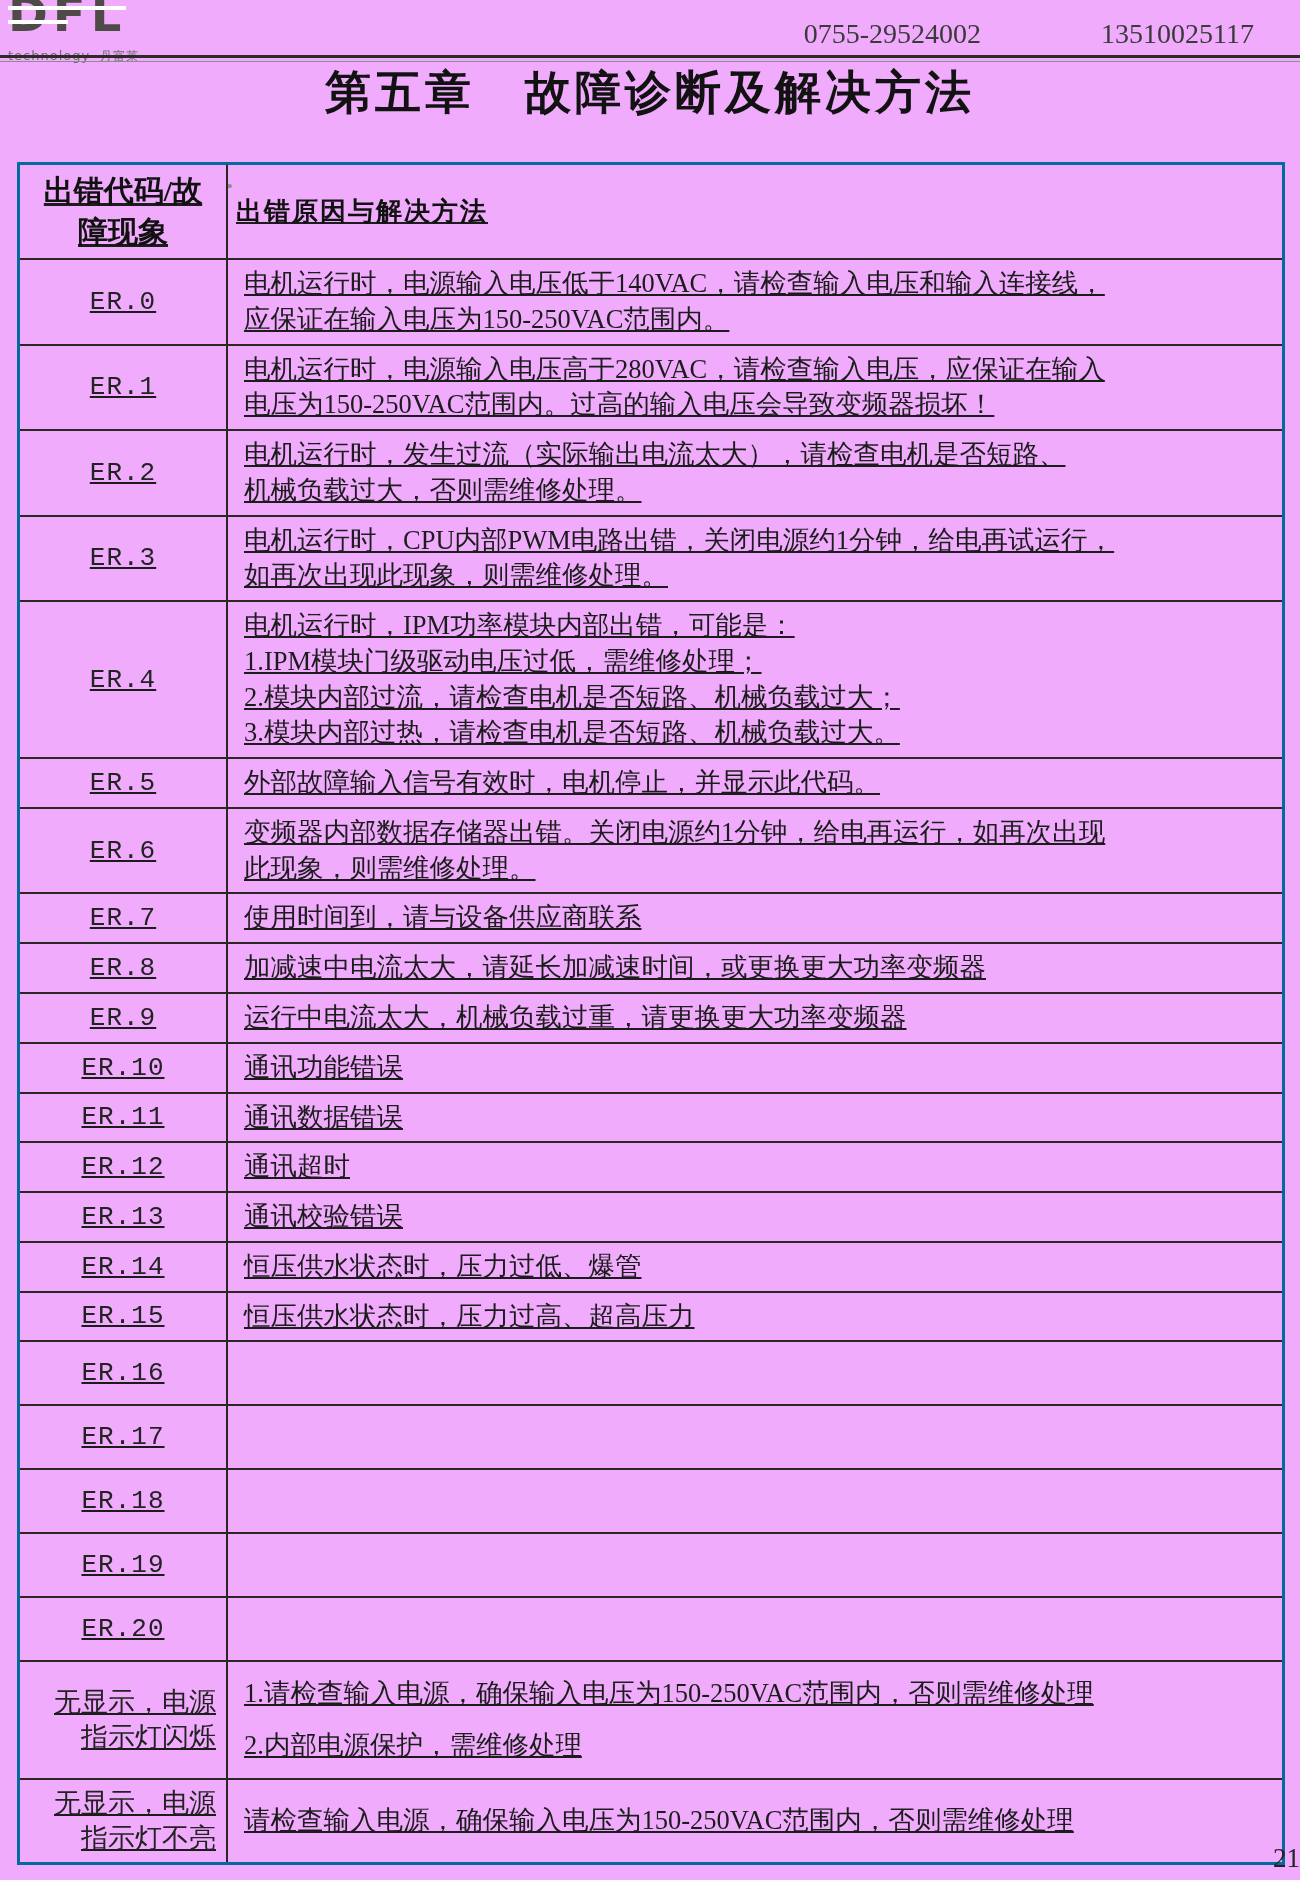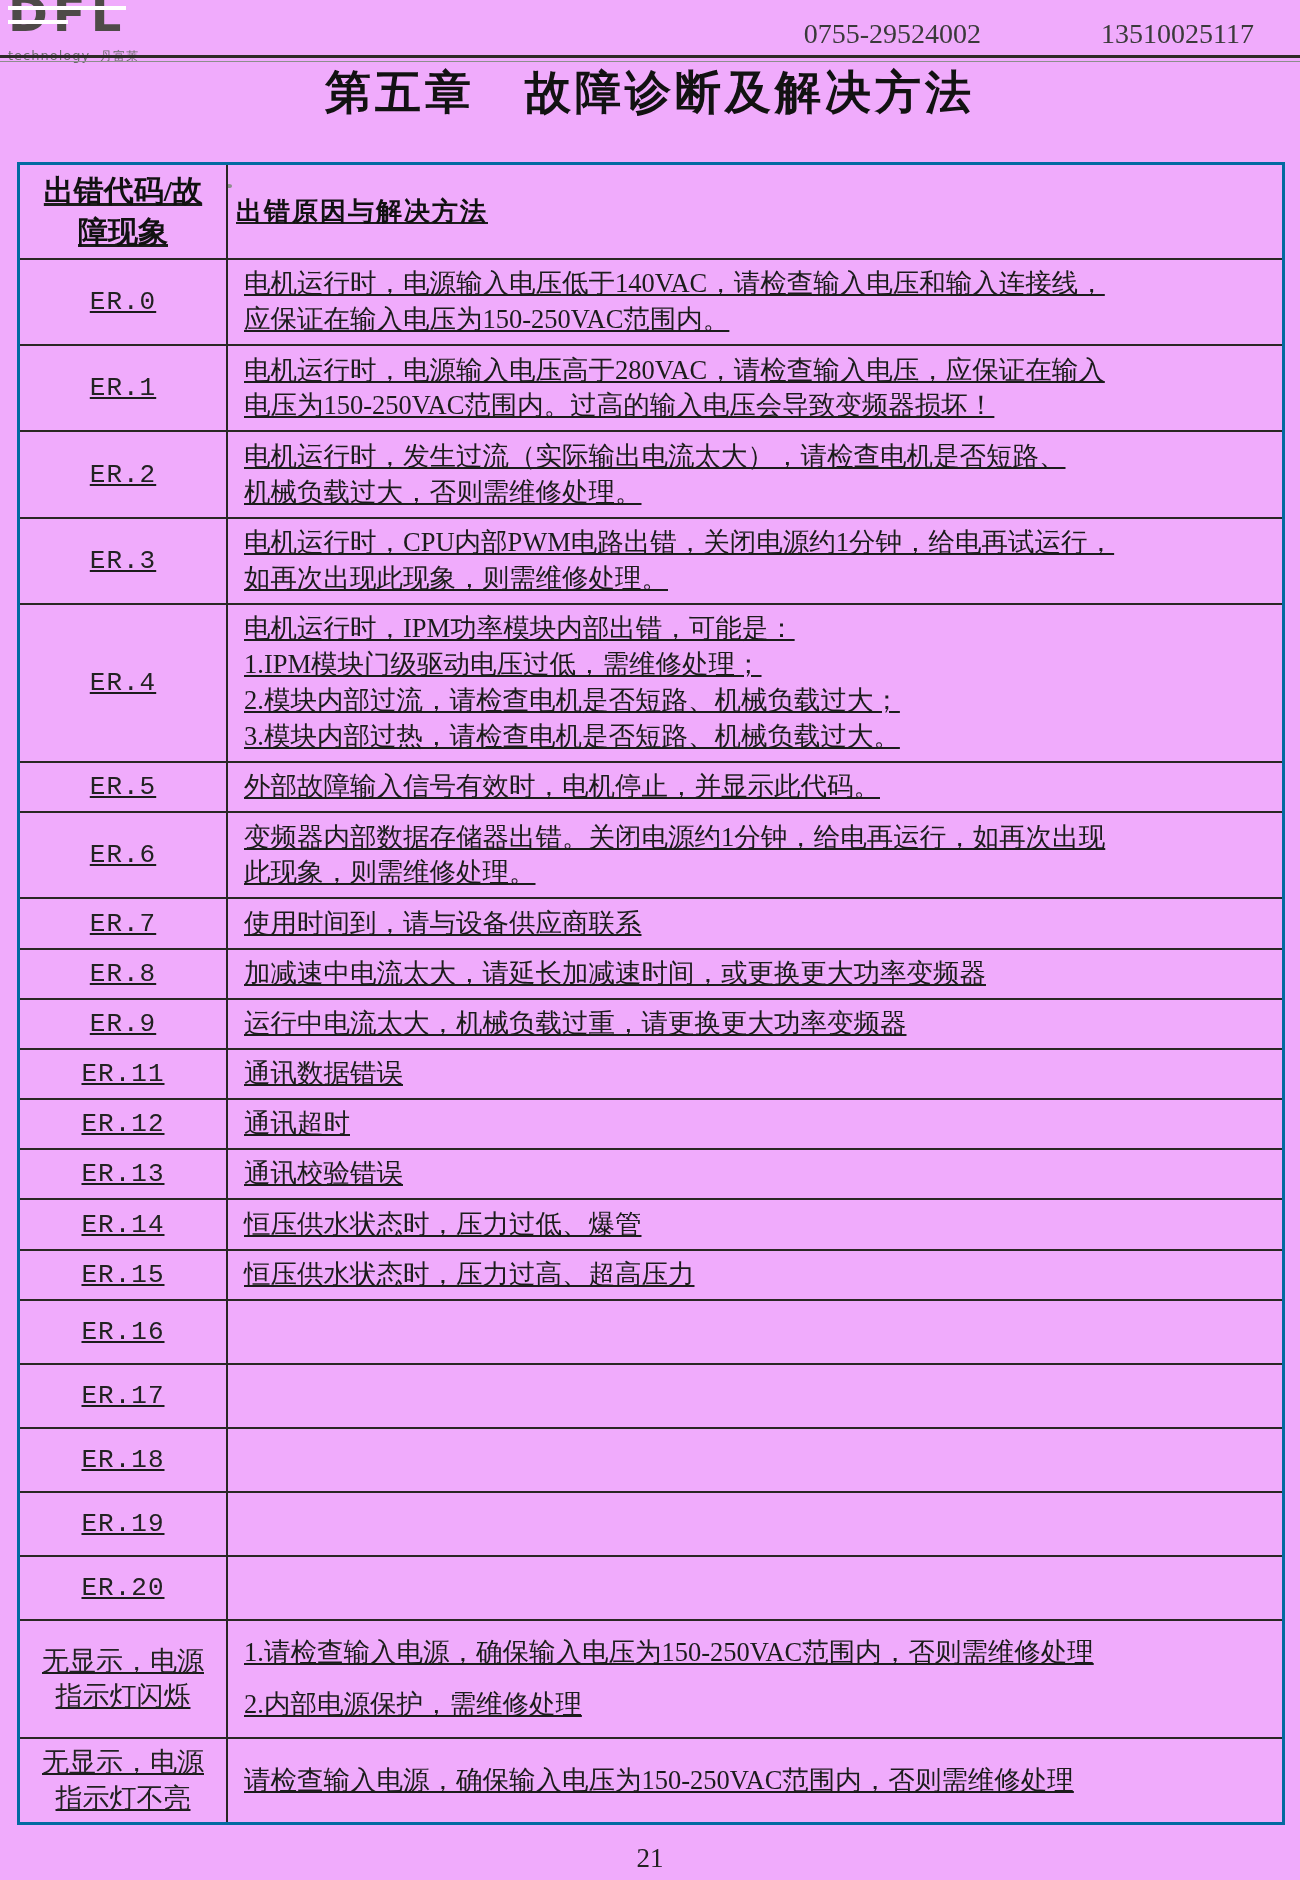--- a/index.html
+++ b/index.html
@@ -51,36 +51,36 @@
   th.desc-h {
     font-size:26px; font-weight:bold; text-align:left; padding:6px 8px;
     letter-spacing:2px; color:#111;
   }
   td.code {
     text-align:center; font-family:"Liberation Mono","DejaVu Sans Mono",monospace;
     font-size:26px; letter-spacing:1px; padding:4px 6px; color:#222;
   }
   td.code.text-code {
     font-family:"Liberation Serif","DejaVu Serif",serif; font-size:27px;
-    text-align:center; padding:6px 10px; line-height:1.3; letter-spacing:0;margin-left:34px;
+    text-align:right; padding:6px 10px; line-height:1.3; letter-spacing:0;margin-left:34px;
   }
   td.desc {
     font-size:26.5px; line-height:1.35; padding:6px 16px;
     white-space:pre-line; color:#1c1c1c;
   }
   td.desc.spaced { line-height:1.95; }
   tr.empty td { height:50px; }
 
   .stray-dot {
     position:absolute; left:226px; top:184px; width:6px; height:4px;
     background:#8f8f8f; border-radius:50%;
   }
 
   .pagenum {
-    position:absolute; bottom:6px; left:0; width:100%; text-align:center;
+    position:absolute; bottom:6px; left:0; width:100%; text-align:right;
     font-size:27px; color:#222;
   }
 </style>
 </head>
 <body>
 
 <div class="page">
 
   <div class="logo">
     <div class="brand">DFL</div>
@@ -152,20 +152,24 @@
           </tr>
           <tr>
             <td class="code">ER.8</td>
             <td class="desc">加减速中电流太大，请延长加减速时间，或更换更大功率变频器</td>
           </tr>
           <tr>
             <td class="code">ER.9</td>
             <td class="desc">运行中电流太大，机械负载过重，请更换更大功率变频器</td>
           </tr>
           <tr>
+            <td class="code">ER.10</td>
+            <td class="desc">通讯功能错误</td>
+          </tr>
+          <tr>
             <td class="code">ER.11</td>
             <td class="desc">通讯数据错误</td>
           </tr>
           <tr>
             <td class="code">ER.12</td>
             <td class="desc">通讯超时</td>
           </tr>
           <tr>
             <td class="code">ER.13</td>
             <td class="desc">通讯校验错误</td>

